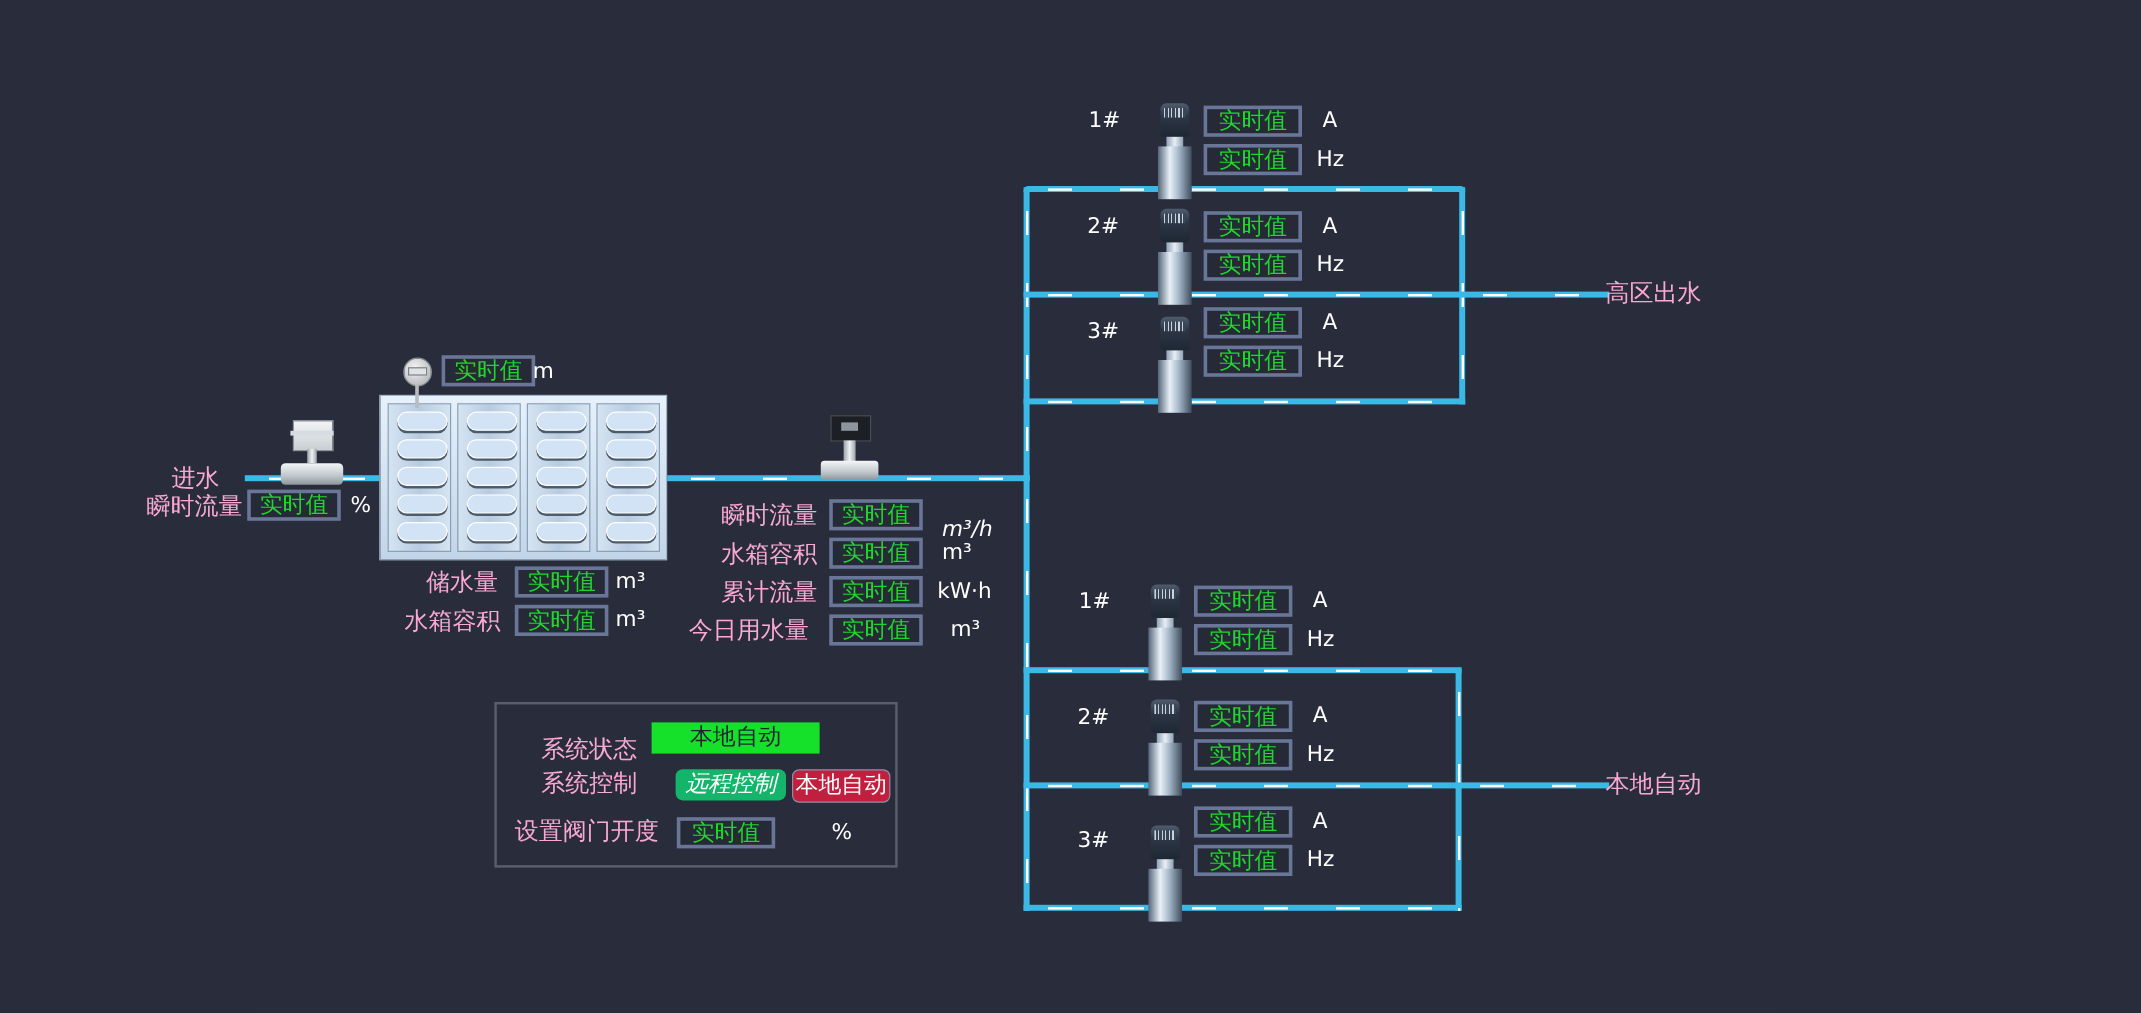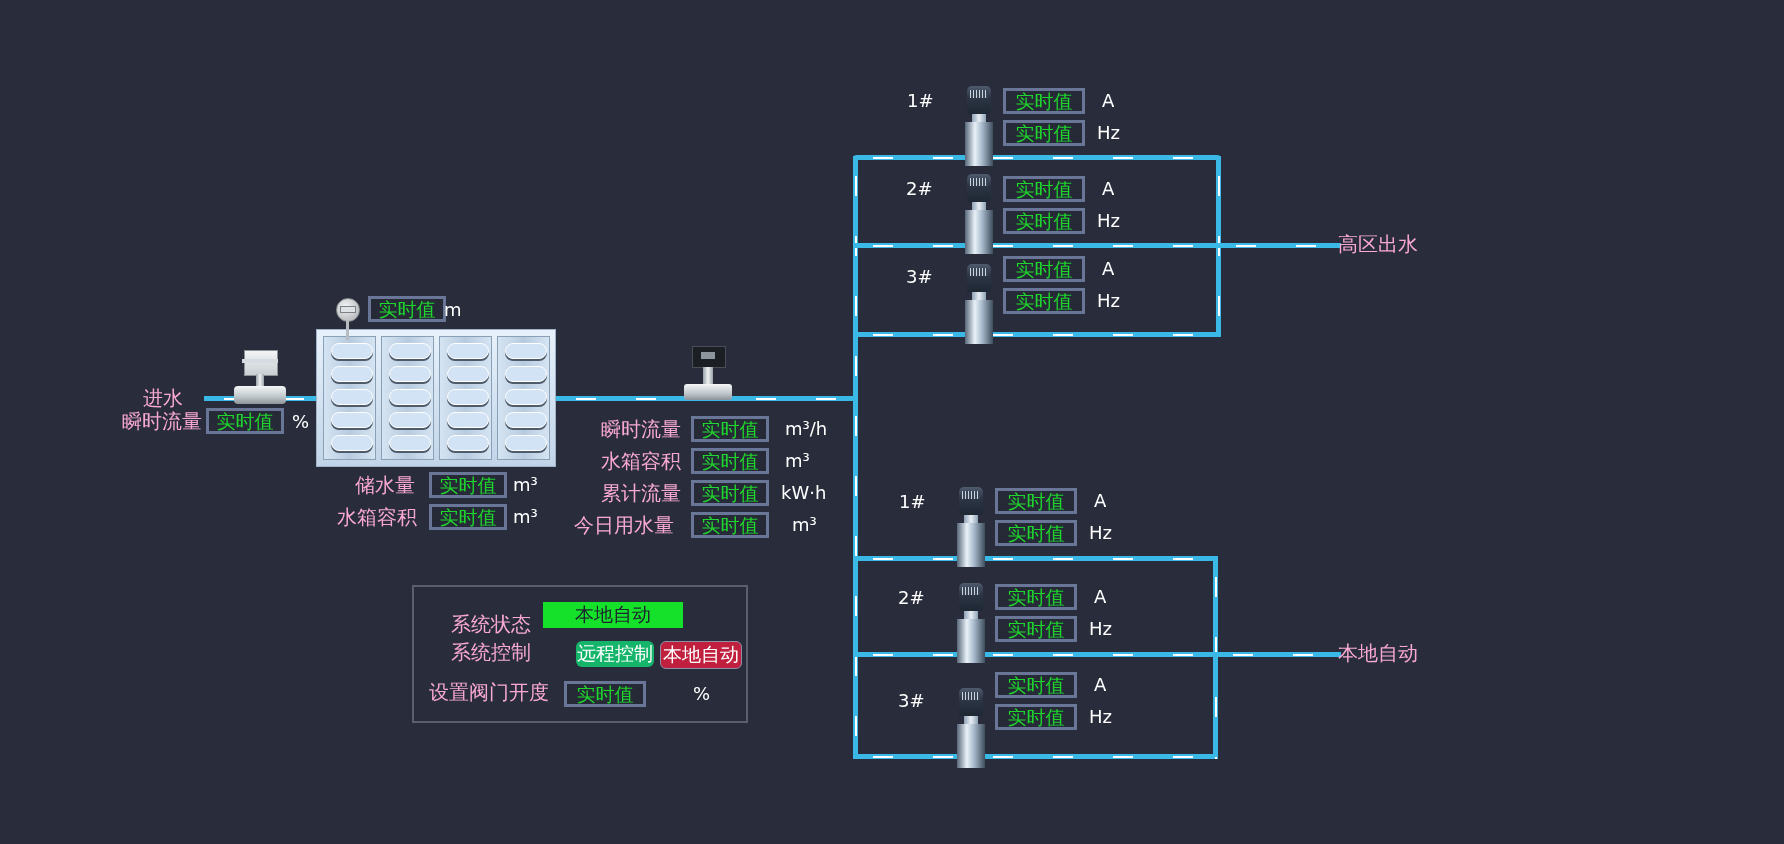--- a/index.html
+++ b/index.html
@@ -137,40 +137,40 @@
 
 <div class="abs" style="left:684px;top:346px;width:48px;height:60px;">
   <div class="abs" style="left:8px;top:0;width:32px;height:20px;background:#1c1f24;border:1px solid #4a4f57;"></div>
   <div class="abs" style="left:17px;top:6px;width:14px;height:7px;background:#8e959c;"></div>
   <div class="abs" style="left:19px;top:21px;width:10px;height:18px;background:linear-gradient(90deg,#9aa3a9,#f0f2f3,#9aa3a9);"></div>
   <div class="abs" style="left:0;top:38px;width:48px;height:16px;border-radius:3px;background:linear-gradient(180deg,#f4f6f7,#bfc6cb 60%,#8c959b);"></div>
 </div>
 
 <div class="lbl" style="left:601px;top:416px;">瞬时流量</div>
 <div class="val" style="left:691px;top:416px;">实时值</div>
-<div class="unit" style="left:785px;top:418px;">m³/h</div>
+<div class="unit" style="left:785px;top:431px;font-style:italic;">m³/h</div>
 
 <div class="lbl" style="left:601px;top:448px;">水箱容积</div>
 <div class="val" style="left:691px;top:448px;">实时值</div>
 <div class="unit" style="left:785px;top:450px;">m³</div>
 
 <div class="lbl" style="left:601px;top:480px;">累计流量</div>
 <div class="val" style="left:691px;top:480px;">实时值</div>
 <div class="unit" style="left:781px;top:482px;">kW·h</div>
 
 <div class="lbl" style="left:574px;top:512px;">今日用水量</div>
 <div class="val" style="left:691px;top:512px;">实时值</div>
 <div class="unit" style="left:792px;top:514px;">m³</div>
 
 <div class="panel">
   <div class="lbl" style="left:37px;top:24px;">系统状态</div>
   <div class="status-badge" style="left:129px;top:15px;width:140px;height:26px;">本地自动</div>
 
   <div class="lbl" style="left:37px;top:52px;">系统控制</div>
-  <div class="btn remote" style="left:162px;top:54px;width:78px;">远程控制</div>
+  <div class="btn remote" style="left:149px;top:54px;width:92px;font-style:italic;">远程控制</div>
   <div class="btn local" style="left:246px;top:54px;width:80px;">本地自动</div>
 
   <div class="lbl" style="left:15px;top:92px;">设置阀门开度</div>
   <div class="val" style="left:150px;top:94px;width:82px;">实时值</div>
   <div class="unit" style="left:279px;top:96px;">%</div>
 </div>
 
 <div>
 
   <div class="pno" style="left:907px;top:90px;">1#</div>

